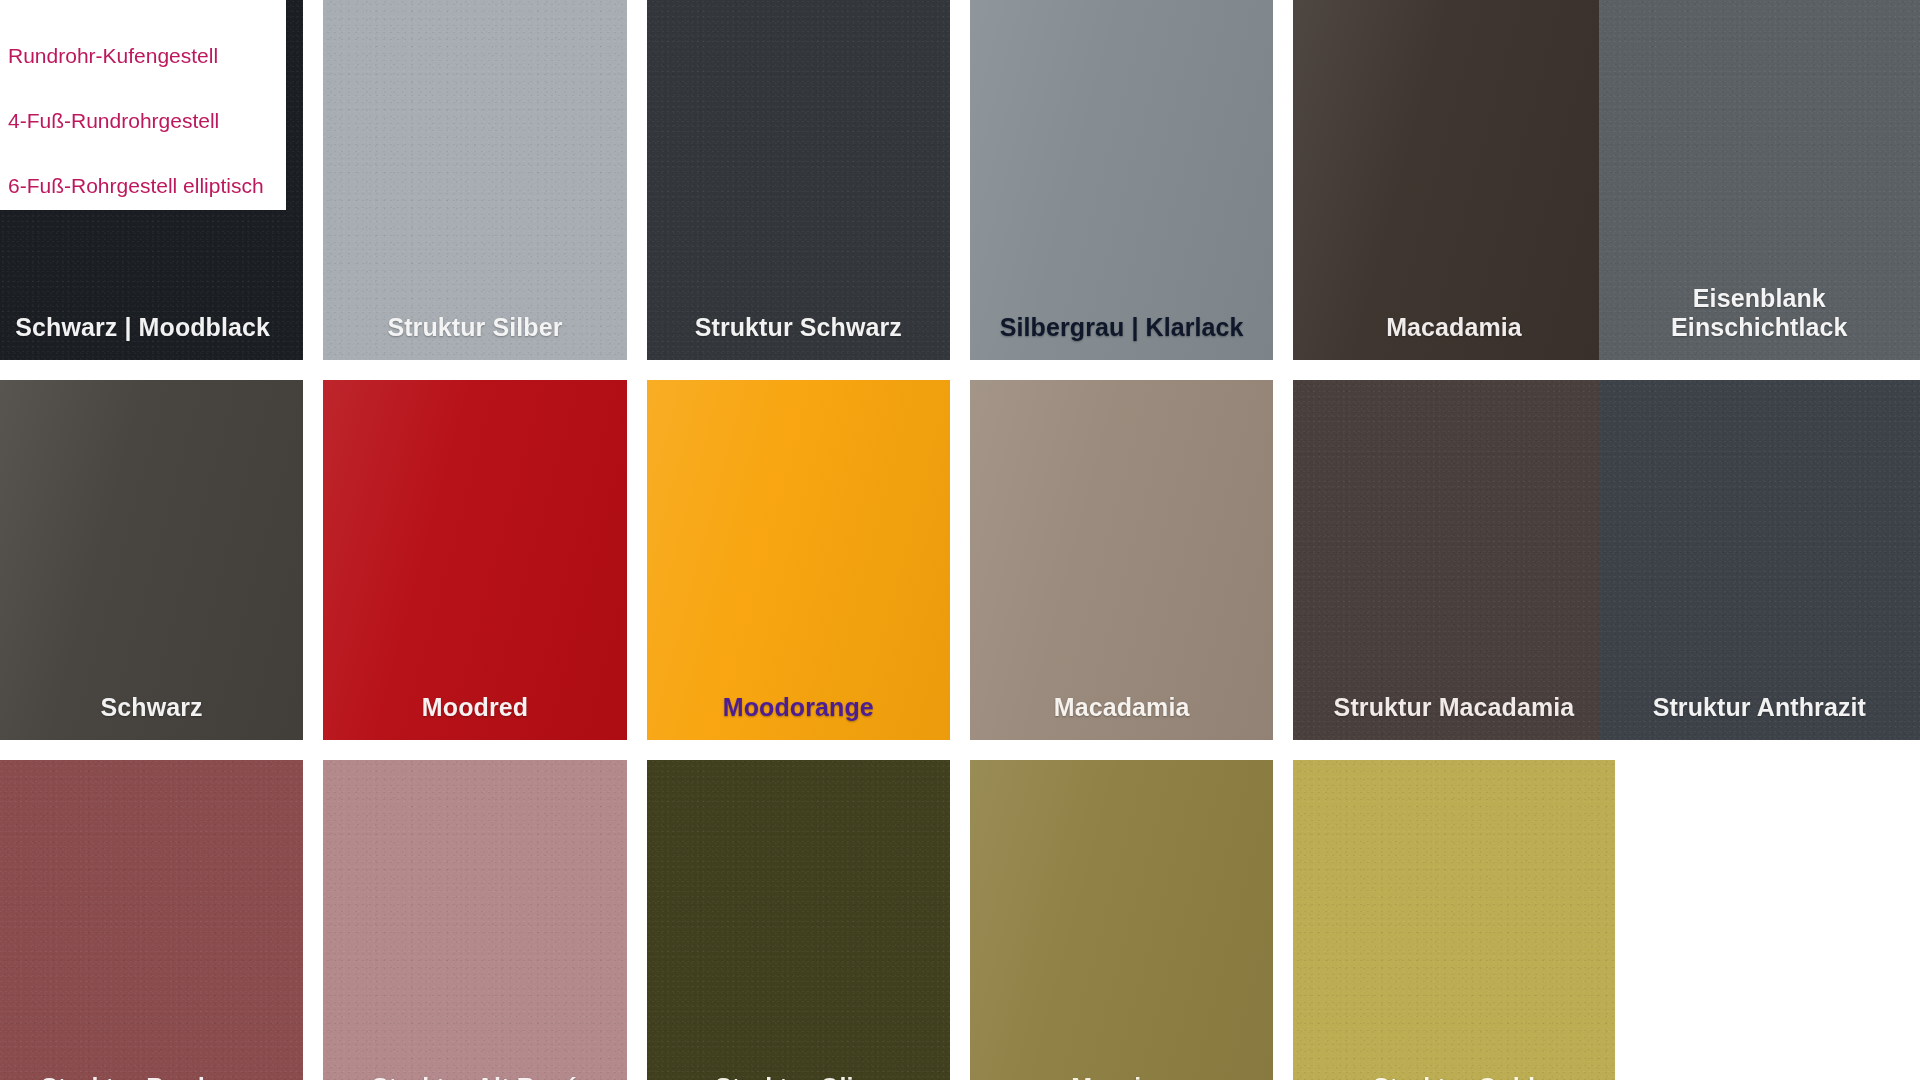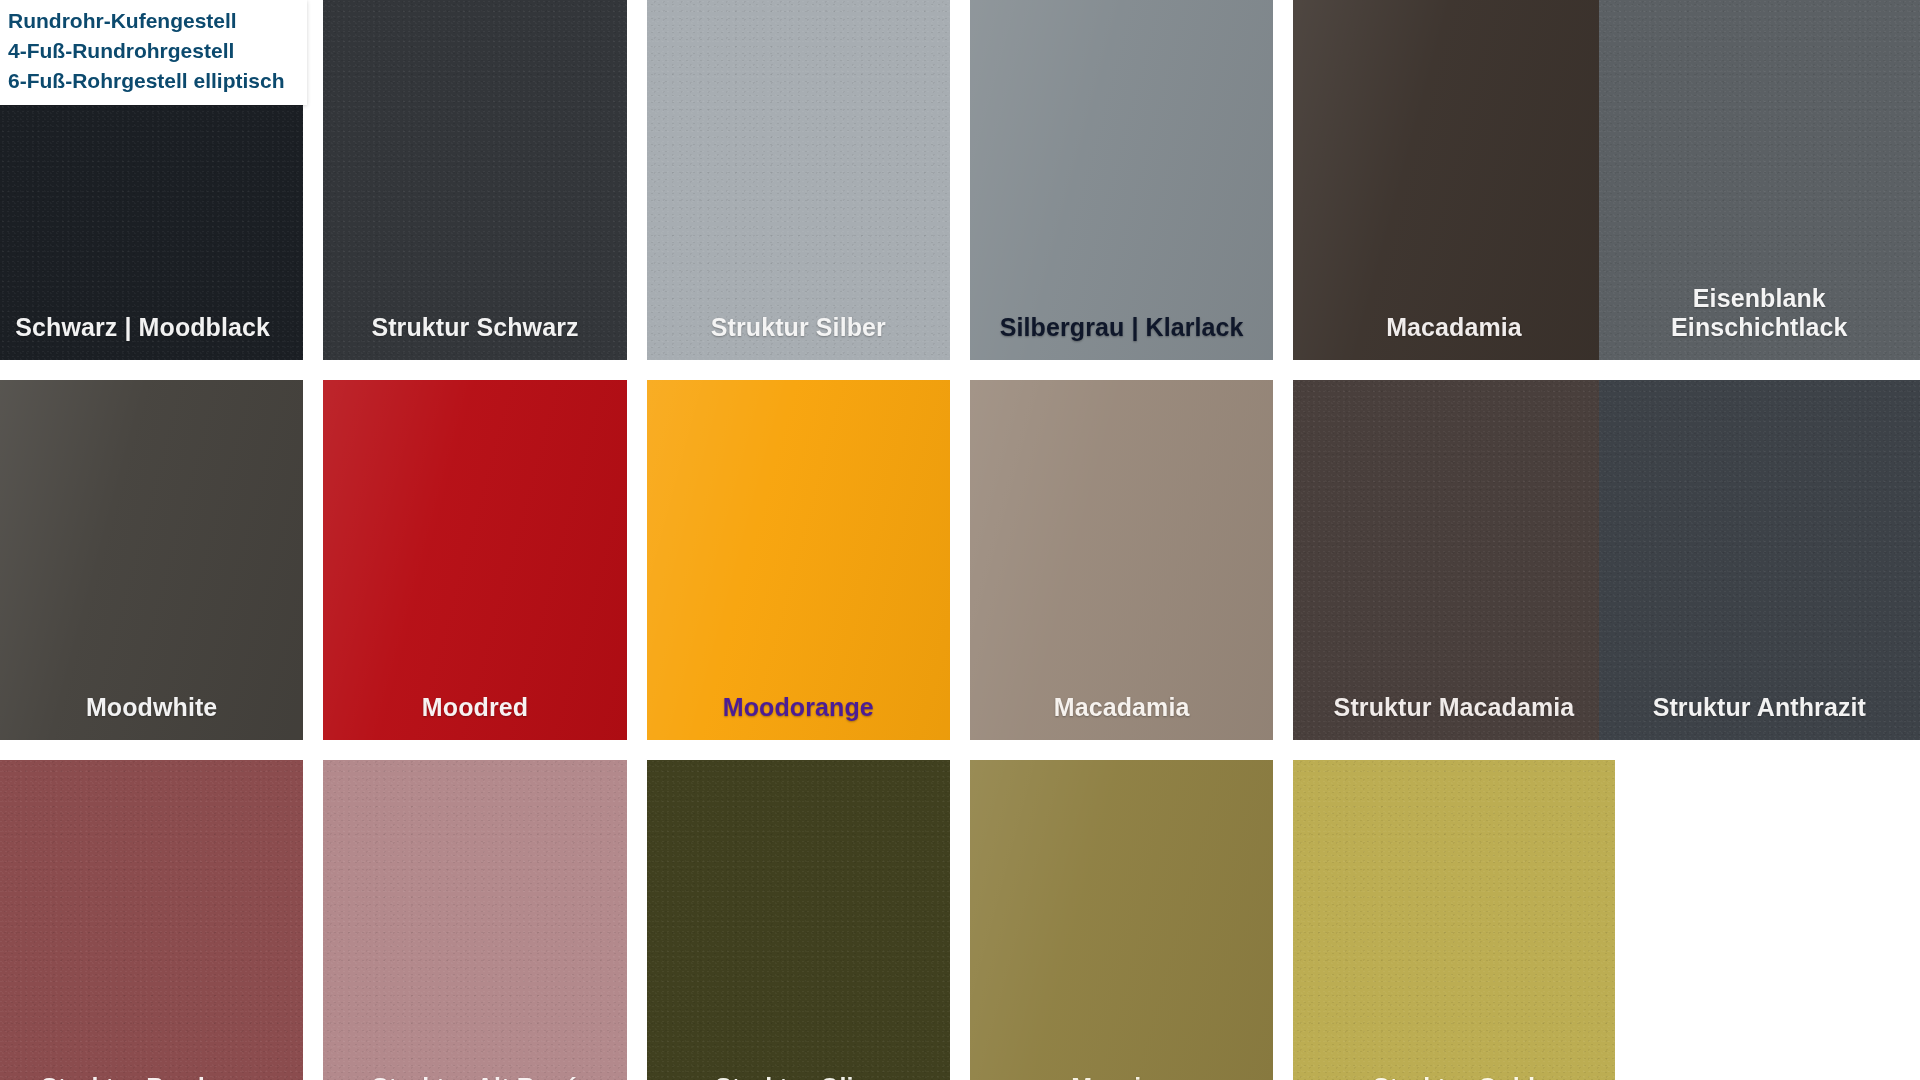--- a/index.html
+++ b/index.html
@@ -103,60 +103,61 @@
     left: 0;
     top: 0;
     z-index: 40;
     background: #ffffff;
     padding: 6px 22px 10px 8px;
     box-shadow: 0 1px 4px rgba(0,0,0,.18);
   }
 
   .callout-line {
     font-size: 21px;
-    font-weight: bold;
-    color: #0c4a6e;
+    font-weight: normal;
+    color: #be185d;
     line-height: 1.42;
     white-space: nowrap;
+    margin-top: 35px;
   }
 </style>
 </head>
 <body>
 
 <div id="stage">
 
   <div id="swatch-grid" style="grid-template-columns: repeat(6, 1fr); gap: 20px;">
       <div class="swatch bleed-left">
         <div class="swatch-surface tex-grain" style="background: rgb(27, 31, 36);"></div>
         <div class="swatch-label light-text" style="color: rgb(242, 242, 242);">Schwarz | Moodblack</div>
       </div>
       <div class="swatch">
+        <div class="swatch-surface tex-grain" style="background: rgb(167, 173, 178);"></div>
+        <div class="swatch-label light-text" style="color: rgb(244, 244, 244);">Struktur Silber</div>
+      </div>
+      <div class="swatch">
         <div class="swatch-surface tex-grain" style="background: rgb(51, 54, 58);"></div>
         <div class="swatch-label light-text" style="color: rgb(242, 242, 242);">Struktur Schwarz</div>
-      </div>
-      <div class="swatch">
-        <div class="swatch-surface tex-grain" style="background: rgb(167, 173, 178);"></div>
-        <div class="swatch-label light-text" style="color: rgb(244, 244, 244);">Struktur Silber</div>
       </div>
       <div class="swatch">
         <div class="swatch-surface tex-sheen" style="background: rgb(131, 139, 144);"></div>
         <div class="swatch-label light-text" style="color: #0f172a;">Silbergrau | Klarlack</div>
       </div>
       <div class="swatch bleed-right">
         <div class="swatch-surface tex-sheen" style="background: rgb(59, 50, 44);"></div>
         <div class="swatch-label light-text" style="color: rgb(240, 236, 235);">Macadamia</div>
       </div>
       <div class="swatch bleed-left">
         <div class="swatch-surface tex-grain" style="background: rgb(91, 96, 100);"></div>
         <div class="swatch-label light-text" style="color: rgb(244, 244, 244);">Eisenblank
 Einschichtlack</div>
       </div>
       <div class="swatch">
         <div class="swatch-surface tex-sheen" style="background: rgb(69, 66, 61);"></div>
-        <div class="swatch-label light-text" style="color: rgb(242, 242, 242);">Moodwhite</div>
+        <div class="swatch-label light-text" style="color: rgb(242, 242, 242);">Schwarz</div>
       </div>
       <div class="swatch">
         <div class="swatch-surface tex-sheen" style="background: rgb(182, 13, 20);"></div>
         <div class="swatch-label light-text" style="color: rgb(247, 242, 242);">Moodred</div>
       </div>
       <div class="swatch">
         <div class="swatch-surface tex-sheen" style="background: rgb(248, 164, 12);"></div>
         <div class="swatch-label light-text" style="color: #4c1d95;">Moodorange</div>
       </div>
       <div class="swatch">

